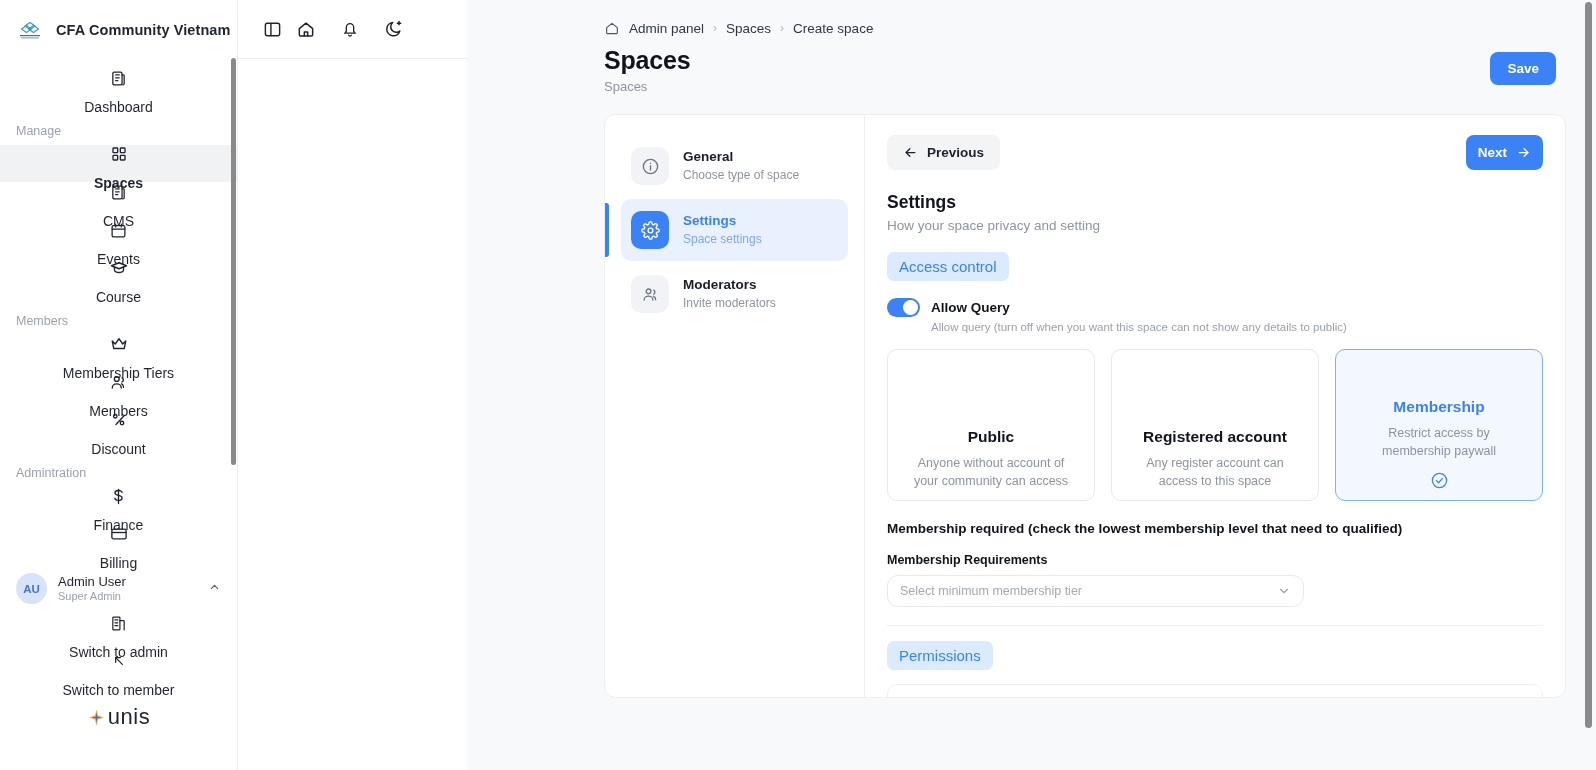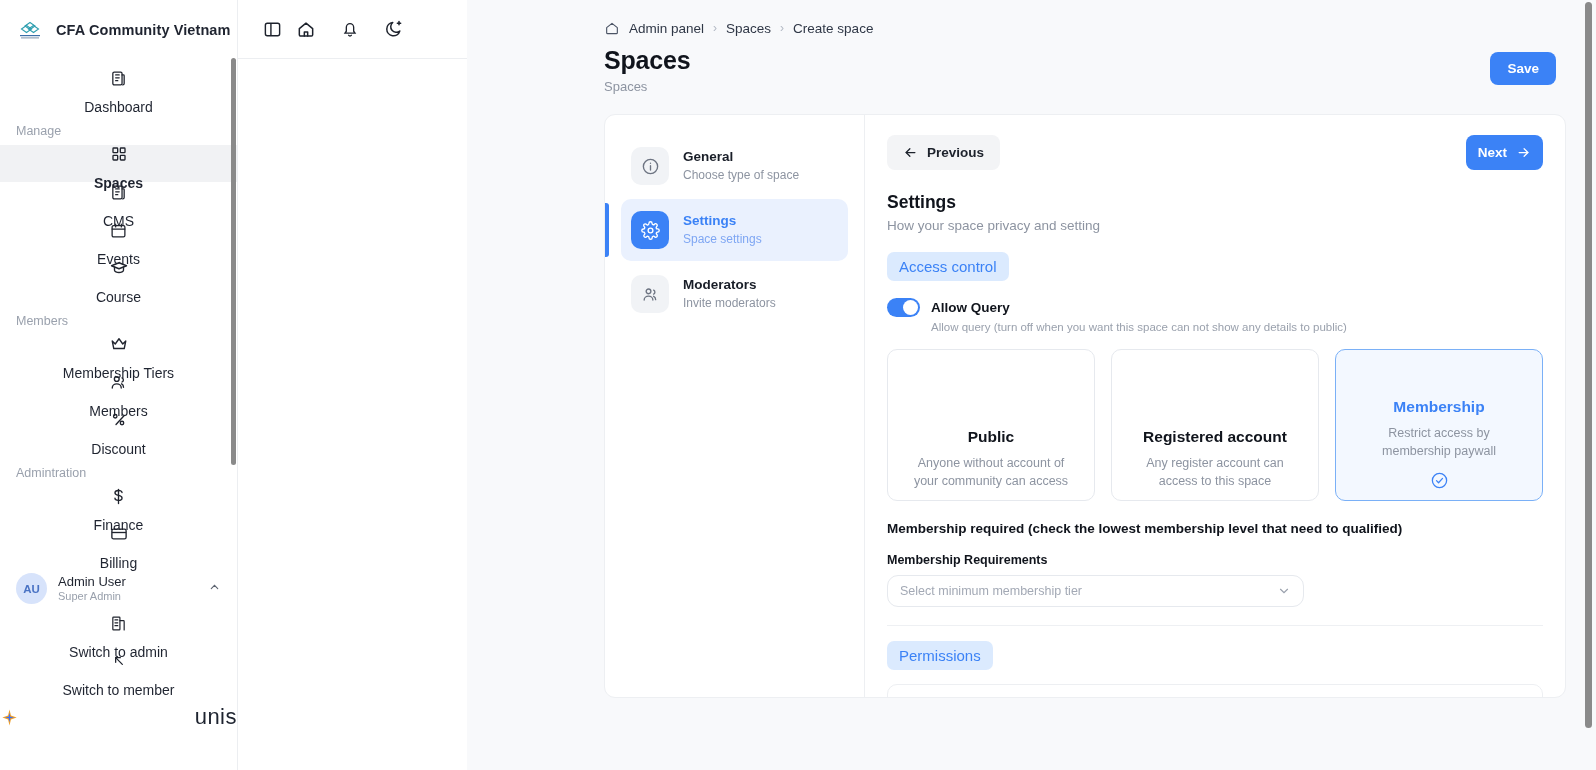--- a/index.html
+++ b/index.html
@@ -60,21 +60,21 @@
     background: #d7e3fb; color: #4a73c4;
     display: flex; align-items: center; justify-content: center;
     font-size: 11.5px; font-weight: 700; flex: 0 0 31px;
   }
   .profile-txt { flex: 1 1 auto; line-height: 1.25; }
   .profile-name { font-size: 13px; color: #1f2430; font-weight: 400; }
   .profile-role { font-size: 11px; color: #99a0ac; }
   .profile-caret { color: #5c6370; font-size: 12px; }
 
   .brandmark {
-    display: flex; align-items: center; justify-content: space-between; gap: 2px;
+    display: flex; align-items: center; justify-content: center; gap: 2px;
     padding: 14px 0 20px 0;
   }
   .brandmark .word { font-size: 22px; letter-spacing: .5px; color: #1e2430; font-weight: 400; }
 
   .side-thumb {
     position: absolute; left: 231px; top: 58px; width: 5px; height: 407px;
     background: #8a8a8a; border-radius: 3px; z-index: 5;
   }
 
   

